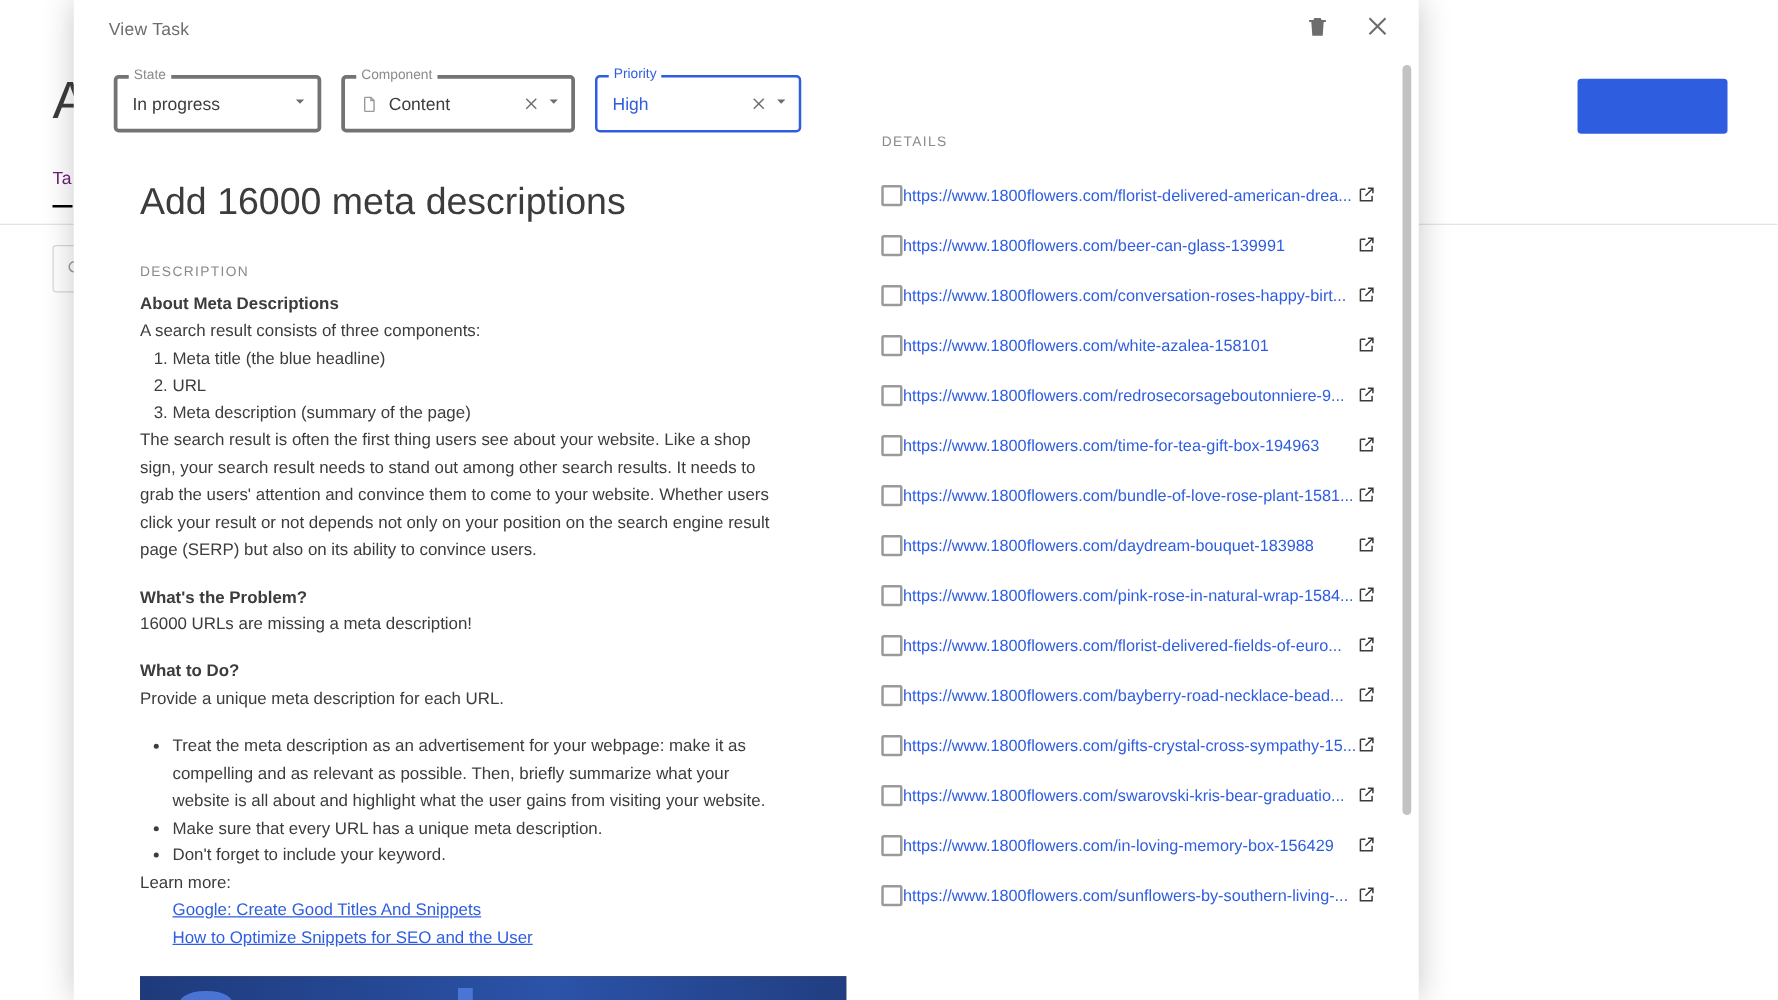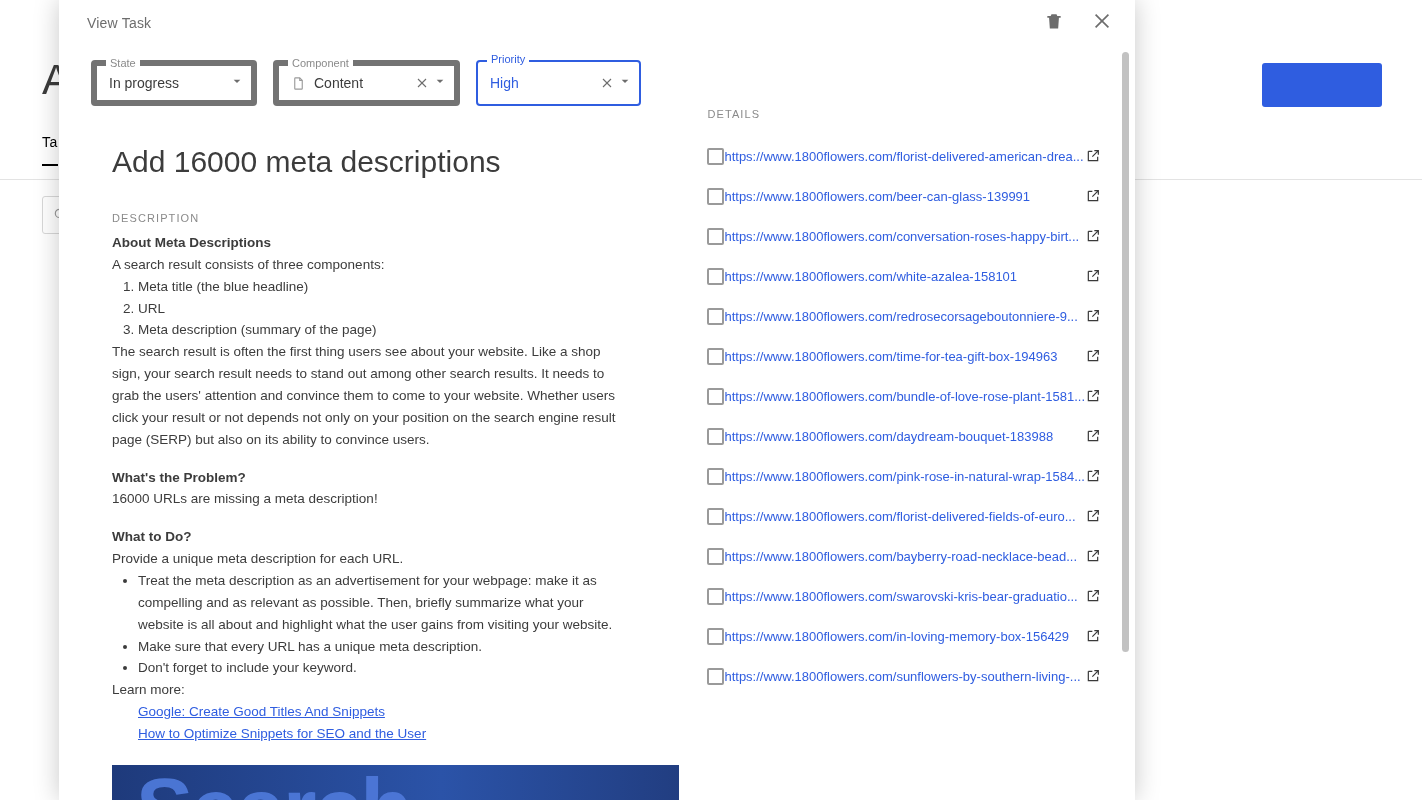--- a/index.html
+++ b/index.html
@@ -26,21 +26,21 @@
     color: #fff; font-size: 14px; font-weight: 600;
     display: flex; align-items: center; justify-content: center;
     letter-spacing: .6px;
   }
   .bg-tabs {
     position: absolute; left: 42px; top: 134px; right: 0;
     display: flex; gap: 36px;
     font-size: 14px; color: #5a5a5a; letter-spacing: .4px;
   }
   .bg-tab { padding-bottom: 14px; }
-  .bg-tab.active { color: #000000; border-bottom: 2px solid #000000; }
+  .bg-tab.active { color: #701a75; border-bottom: 2px solid #000000; }
   .bg-divider {
     position: absolute; left: 0; right: 0; top: 179px;
     height: 1px; background: #e3e3e3;
   }
   .bg-searchbox {
     position: absolute; left: 42px; top: 196px;
     width: 300px; height: 38px;
     border: 1px solid #d8d8d8; border-radius: 3px;
     display: flex; align-items: center; padding: 0 10px;
     color: #9a9a9a; font-size: 13px; gap: 8px;
@@ -82,21 +82,21 @@
   
   .left-col {
     width: 825px; padding: 14px 0 0 0;
     position: relative; overflow: hidden;
   }
 
   .field-row { display: flex; gap: 16px; padding: 0 0 0 32px; }
 
   .mfield {
     position: relative;
-    border: 6px solid #737373; border-radius: 4px;
+    border: 3px solid #737373; border-radius: 4px;
     height: 46px; display: flex; align-items: center;
     padding: 0 6px 0 12px;
     background: #fff;
   }
   .mfield.focused { border-color: #2f5de0; border-width: 2px; }
   .mfield legend {
     position: absolute; top: -8px; left: 9px;
     background: #fff; padding: 0 4px;
     font-size: 11px; color: #8a8a8a; line-height: 1;
   }
@@ -123,21 +123,21 @@
 
   .desc {
     padding: 8px 60px 0 53px;
     font-size: 13.5px; color: #3c3c3c; line-height: 1.62;
   }
   .desc p { margin: 0; }
   .desc .bold { font-weight: 700; }
   .desc ol, .desc ul { margin: 0; padding-left: 26px; }
   .desc .gap { height: 16px; }
   .desc a { color: #2f5de0; text-decoration: underline; }
-  .desc ul.dash { list-style: disc; }
+  .desc ul.dash { list-style: disc; margin-top: 16px; }
 
   .video {
     margin: 20px 0 0 53px;
     width: 732px; height: 412px;
     position: relative; overflow: hidden;
     background: #1d1d1d;
   }
   .video .vid-bg {
     position: absolute; inset: 0;
     background: linear-gradient(90deg, #1e3a7b 0%, #2b53a8 45%, #1b2f66 100%);
@@ -458,20 +458,30 @@
             <div class="cbx"></div>
             <div class="url-text">https://www.1800flowers.com/bayberry-road-necklace-bead...</div>
             <div class="ext-icon">
               <svg width="16" height="16" viewBox="0 0 24 24" fill="none" stroke="currentColor" stroke-width="1.8">
                   <path d="M5 5h6M5 5v14h14v-6"></path>
                   <path d="M14 4h6v6M20 4l-9 9"></path>
                 </svg>
             </div>
           </div>
 
+          <div class="url-row">
+            <div class="cbx"></div>
+            <div class="url-text">https://www.1800flowers.com/gifts-crystal-cross-sympathy-15...</div>
+            <div class="ext-icon">
+              <svg width="16" height="16" viewBox="0 0 24 24" fill="none" stroke="currentColor" stroke-width="1.8">
+                  <path d="M5 5h6M5 5v14h14v-6"></path>
+                  <path d="M14 4h6v6M20 4l-9 9"></path>
+                </svg>
+            </div>
+          </div>
 
           <div class="url-row">
             <div class="cbx"></div>
             <div class="url-text">https://www.1800flowers.com/swarovski-kris-bear-graduatio...</div>
             <div class="ext-icon">
               <svg width="16" height="16" viewBox="0 0 24 24" fill="none" stroke="currentColor" stroke-width="1.8">
                   <path d="M5 5h6M5 5v14h14v-6"></path>
                   <path d="M14 4h6v6M20 4l-9 9"></path>
                 </svg>
             </div>

